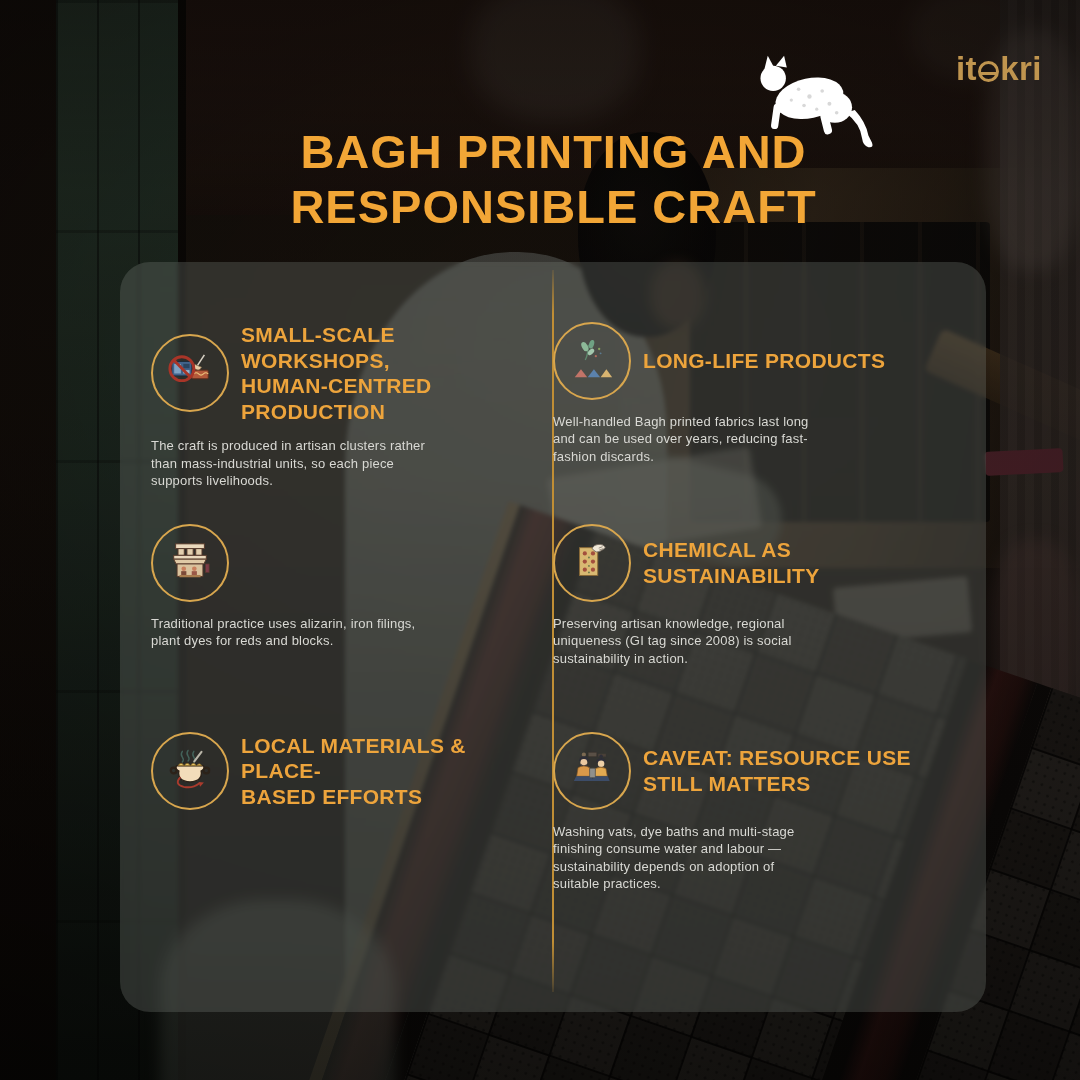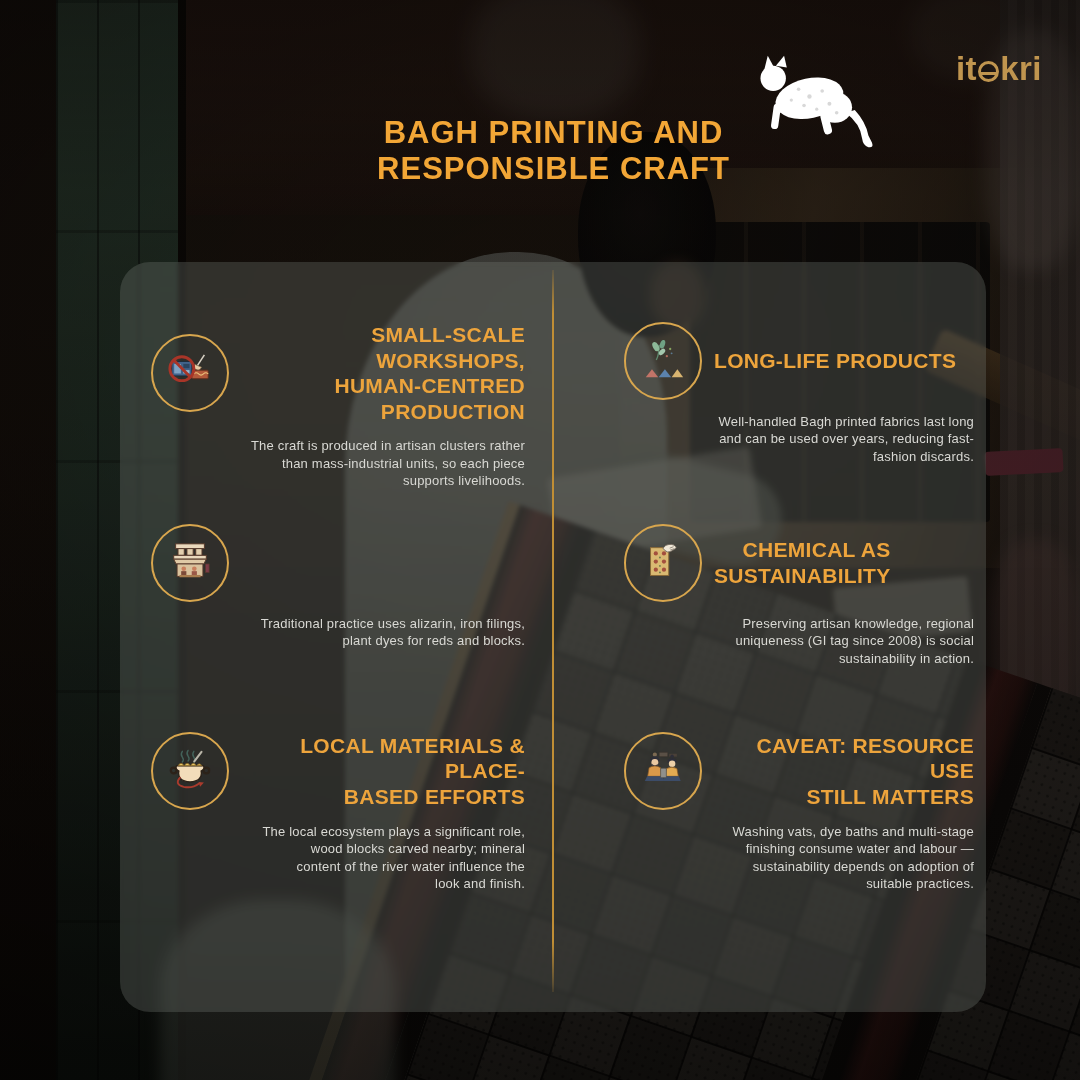--- a/index.html
+++ b/index.html
@@ -82,33 +82,33 @@
   
   .fg{position:absolute;inset:0;z-index:3;}
   .logo{position:absolute;top:50px;right:38px;color:#c0954f;font-weight:700;
     font-size:33px;letter-spacing:.5px;display:flex;align-items:center;}
   .logo .o-glyph{display:inline-block;width:15px;height:15px;border:3.5px solid #c0954f;
     border-radius:50%;margin:0 1px;position:relative;transform:translateY(2px);}
   .logo .o-glyph::after{content:"";position:absolute;left:-1px;right:-1px;top:58%;
     height:3px;background:#c0954f;}
   .tiger{position:absolute;left:746px;top:50px;width:136px;height:102px;}
   .main-title{position:absolute;top:94px;left:0;width:1080px;text-align:center;
-    color:#f2a636;font-size:31px;font-weight:700;letter-spacing:1px;line-height:1.16;
+    color:#f2a636;font-size:47px;font-weight:700;letter-spacing:1px;line-height:1.16;
     white-space:pre-line;padding-left:27px;box-sizing:border-box;}
 
   .panel{position:absolute;left:120px;top:262px;width:866px;height:750px;
     background:rgba(122,130,122,.30);border-radius:30px;
     -webkit-backdrop-filter:blur(2px);backdrop-filter:blur(2px);}
   .divider{position:absolute;left:432px;top:8px;bottom:20px;width:2px;
     background:linear-gradient(180deg,rgba(192,142,53,.15),#c08e35 6%,#c08e35 93%,rgba(192,142,53,.15));}
   .cols{position:absolute;inset:0;display:grid;grid-template-columns:433px 433px;}
   .col{padding-top:60px;box-sizing:border-box;}
   .col-left{padding-left:31px;padding-right:28px;}
-  .col-right{padding-left:35px;padding-right:12px;margin-left:36px;}
-  .card{display:block;text-align:right;}
+  .col-right{padding-right:12px;}
+  .card{display:block;}
   .card-r1{height:202px;}
   .card-r2{height:208px;}
   .card-head{display:flex;align-items:center;gap:12px;min-height:78px;}
   .icon-circle{width:78px;height:78px;border:2px solid #d8a64e;border-radius:50%;
     flex:0 0 auto;display:flex;align-items:center;justify-content:center;box-sizing:border-box;}
   .card-title{color:#eda43c;font-size:21px;font-weight:700;line-height:1.22;
     letter-spacing:.3px;white-space:pre-line;}
   .card-body{margin-top:13px;color:#d9d9d4;font-size:13px;line-height:1.34;
     letter-spacing:.2px;white-space:pre-line;}
 </style>
@@ -255,24 +255,20 @@
                   <circle cx="41" cy="23.5" r="3" fill="none" stroke="#2c2219" stroke-width="2.4"></circle>
                   <path d="M10 18.5 h28 q1.8 3.5 -2.4 5.5 q2 10.5 -11.6 11.5 q-13.6 -1 -11.6 -11.5 q-4.2 -2 -2.4 -5.5 z" fill="#f3ddba" stroke="#2c2219" stroke-width="1.4"></path>
                   <path d="M11.5 18.5 q3.2 -5 6.4 0 q3.2 -5 6.4 0 q3.2 -5 6.4 0 q3 -4 5.8 0 z" fill="#e8c766" stroke="#7a5a22" stroke-width="0.8"></path>
                   <path d="M13.5 31 q-6 7 4 9.5 q9 2 16 -3.5" fill="none" stroke="#a93b2d" stroke-width="2" stroke-linecap="round"></path>
                   <polygon points="33,35.5 38.5,36 34.5,40.5" fill="#a93b2d"></polygon>
                 </svg>
               </div>
               <div class="card-title">LOCAL MATERIALS &amp; PLACE-
 BASED EFFORTS</div>
             </div>
-            <div class="card-body">The local ecosystem plays a significant role,
-wood blocks carved nearby; mineral
-content of the river water influence the
-look and finish.</div>
           </div>
         </div>
 
         <div class="col col-right">
 
           <div class="card card-r1">
             <div class="card-head">
               <div class="icon-circle">
                 <svg width="46" height="46" viewBox="0 0 48 48">
                   <path d="M20 7 q0 10 -3 16" stroke="#5f8a6e" stroke-width="1.4" fill="none"></path>

